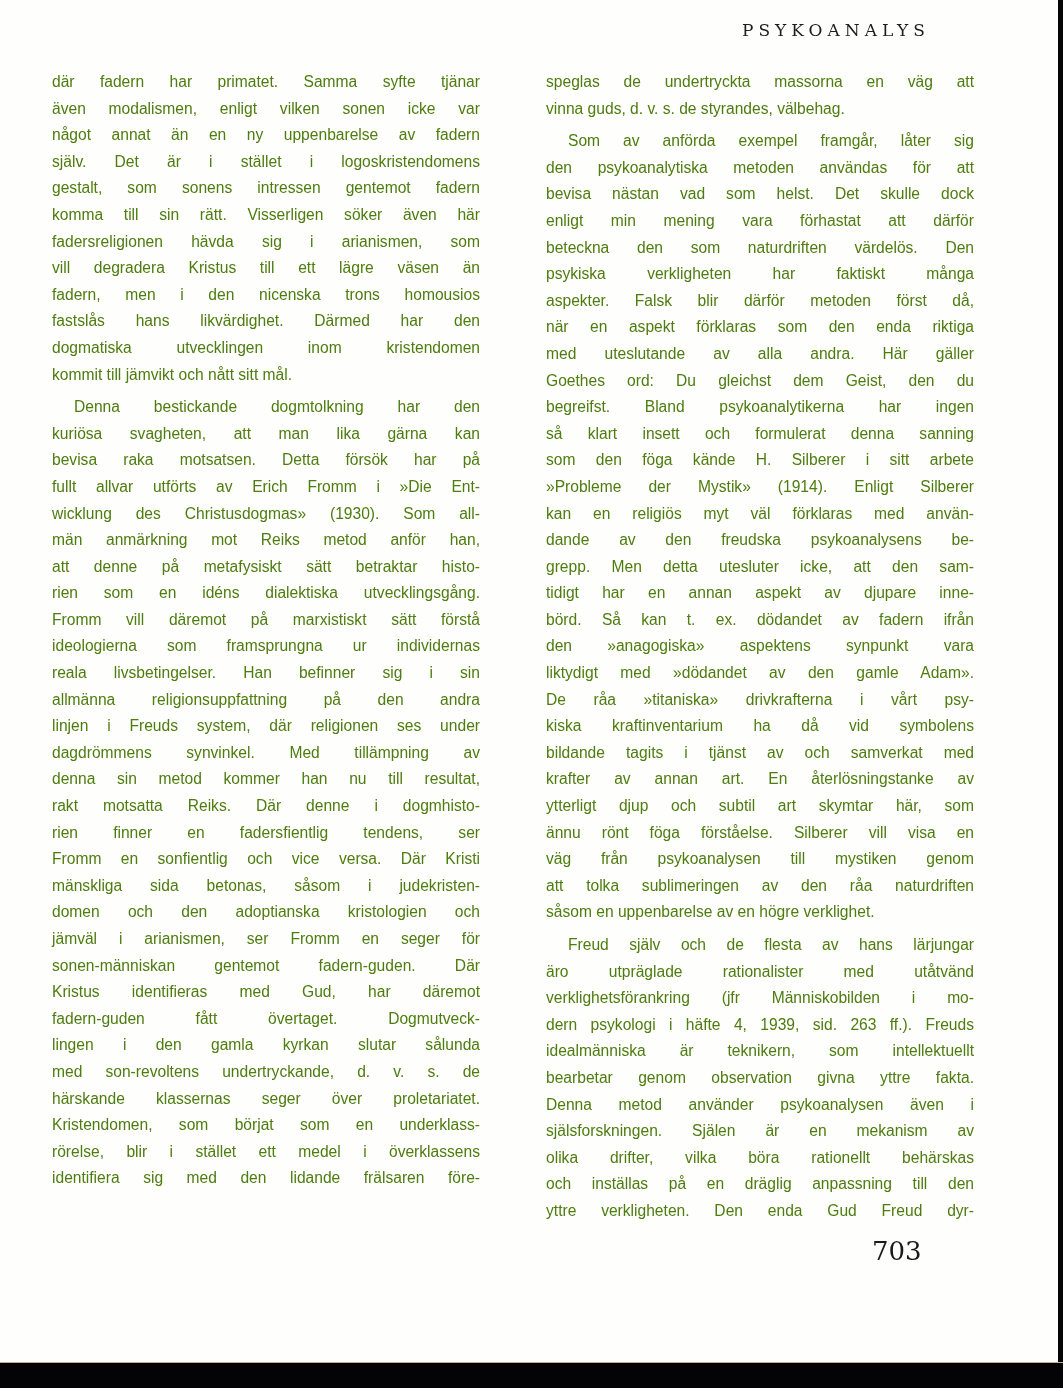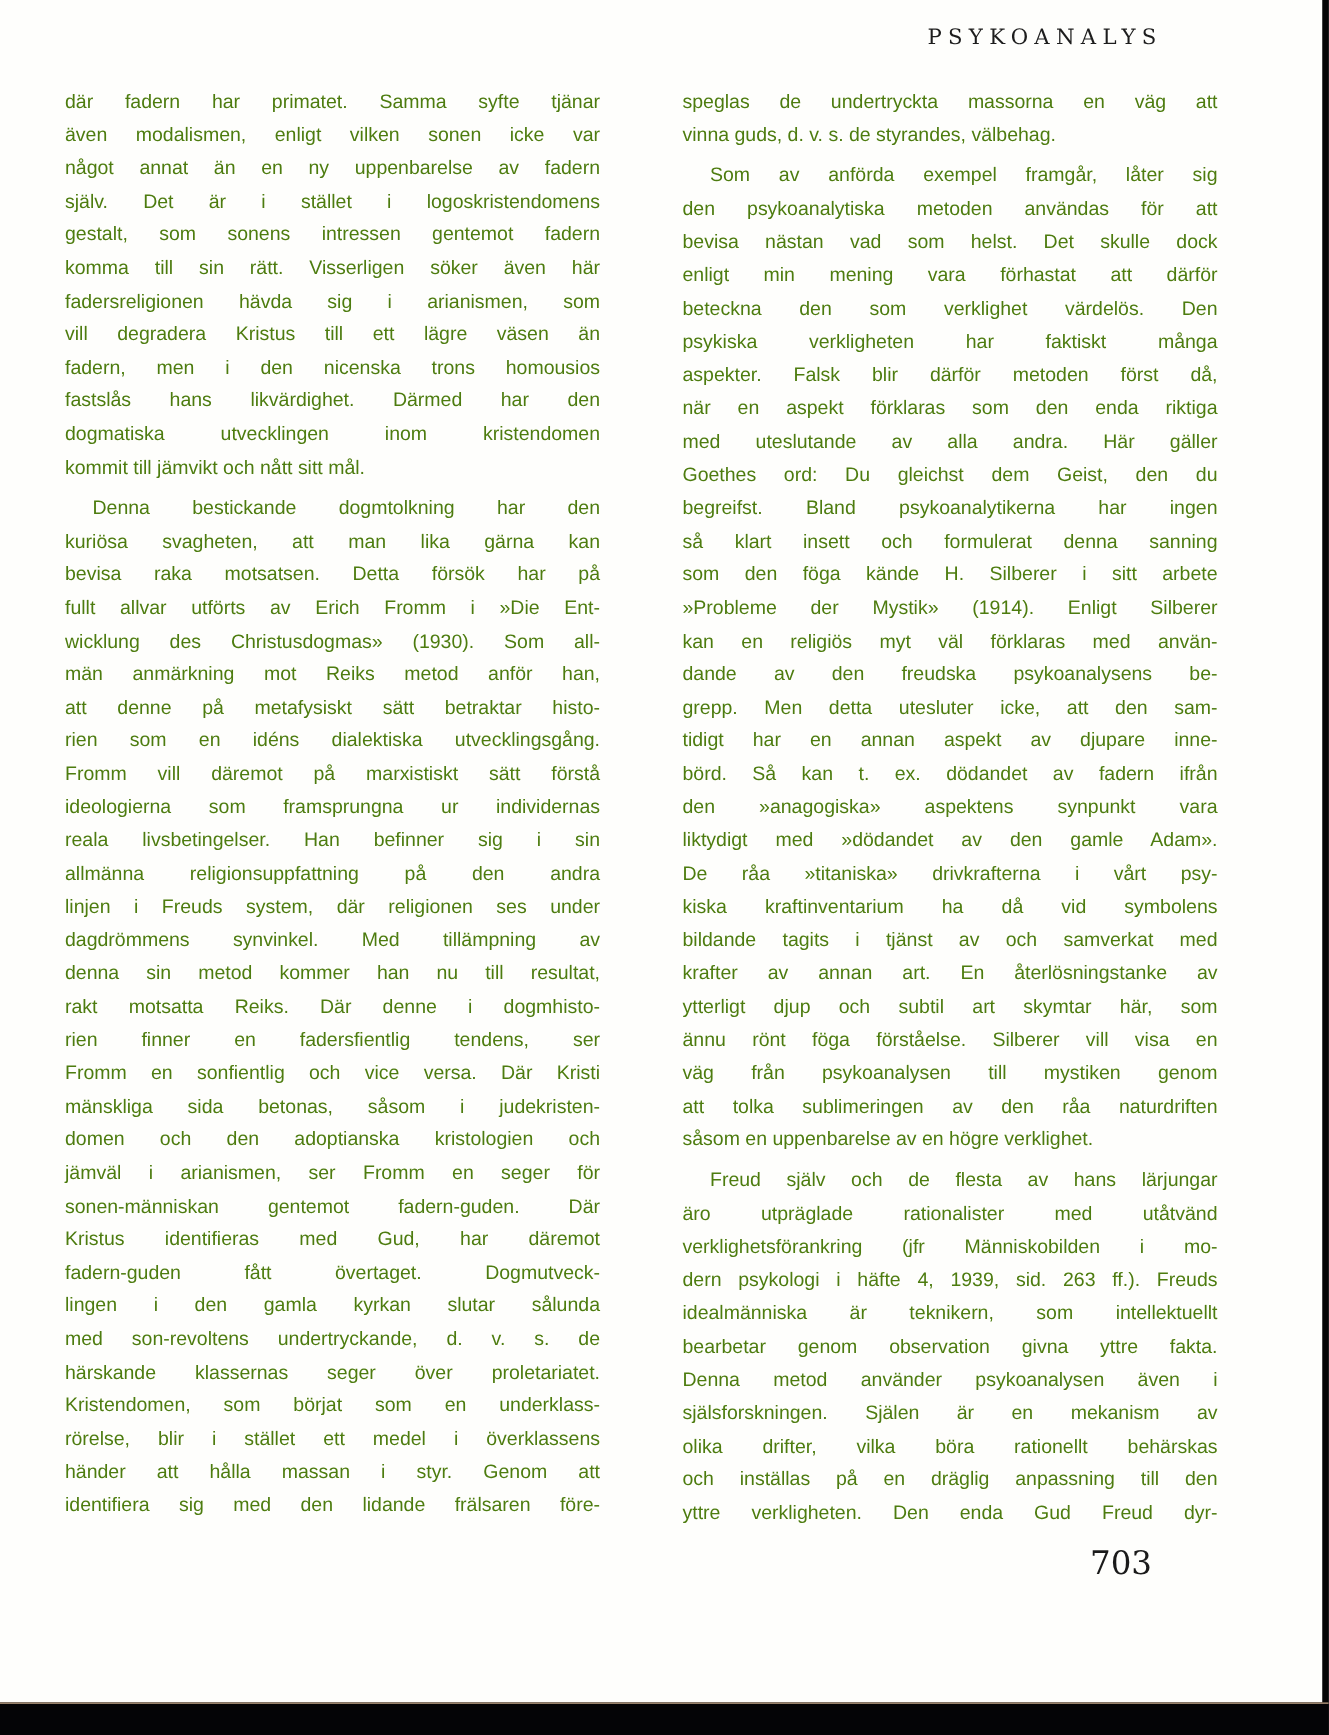--- a/index.html
+++ b/index.html
@@ -89,36 +89,35 @@
         <div class="line">domen och den adoptianska kristologien och</div>
         <div class="line">jämväl i arianismen, ser Fromm en seger för</div>
         <div class="line">sonen-människan gentemot fadern-guden. Där</div>
         <div class="line">Kristus identifieras med Gud, har däremot</div>
         <div class="line">fadern-guden fått övertaget. Dogmutveck-</div>
         <div class="line">lingen i den gamla kyrkan slutar sålunda</div>
         <div class="line">med son-revoltens undertryckande, d. v. s. de</div>
         <div class="line">härskande klassernas seger över proletariatet.</div>
         <div class="line">Kristendomen, som börjat som en underklass-</div>
         <div class="line">rörelse, blir i stället ett medel i överklassens</div>
-        <div class="line">händer att hålla massan i styr. Genom att</div>
         <div class="line">identifiera sig med den lidande frälsaren före-</div>
       </div>
     </div>
   <div class="column col-right">
       <div class="paragraph">
         <div class="line">speglas de undertryckta massorna en väg att</div>
         <div class="line last">vinna guds, d. v. s. de styrandes, välbehag.</div>
       </div>
       <div class="para-gap"></div>
       <div class="paragraph">
         <div class="line indent">Som av anförda exempel framgår, låter sig</div>
         <div class="line">den psykoanalytiska metoden användas för att</div>
         <div class="line">bevisa nästan vad som helst. Det skulle dock</div>
         <div class="line">enligt min mening vara förhastat att därför</div>
-        <div class="line">beteckna den som verklighet värdelös. Den</div>
+        <div class="line">beteckna den som naturdriften värdelös. Den</div>
         <div class="line">psykiska verkligheten har faktiskt många</div>
         <div class="line">aspekter. Falsk blir därför metoden först då,</div>
         <div class="line">när en aspekt förklaras som den enda riktiga</div>
         <div class="line">med uteslutande av alla andra. Här gäller</div>
         <div class="line">Goethes ord: Du gleichst dem Geist, den du</div>
         <div class="line">begreifst. Bland psykoanalytikerna har ingen</div>
         <div class="line">så klart insett och formulerat denna sanning</div>
         <div class="line">som den föga kände H. Silberer i sitt arbete</div>
         <div class="line">»Probleme der Mystik» (1914). Enligt Silberer</div>
         <div class="line">kan en religiös myt väl förklaras med använ-</div>

